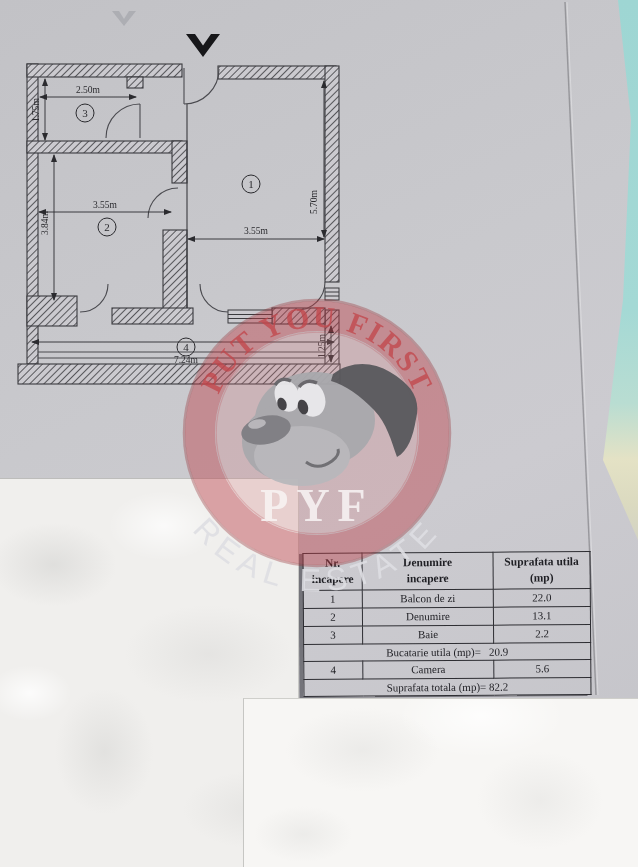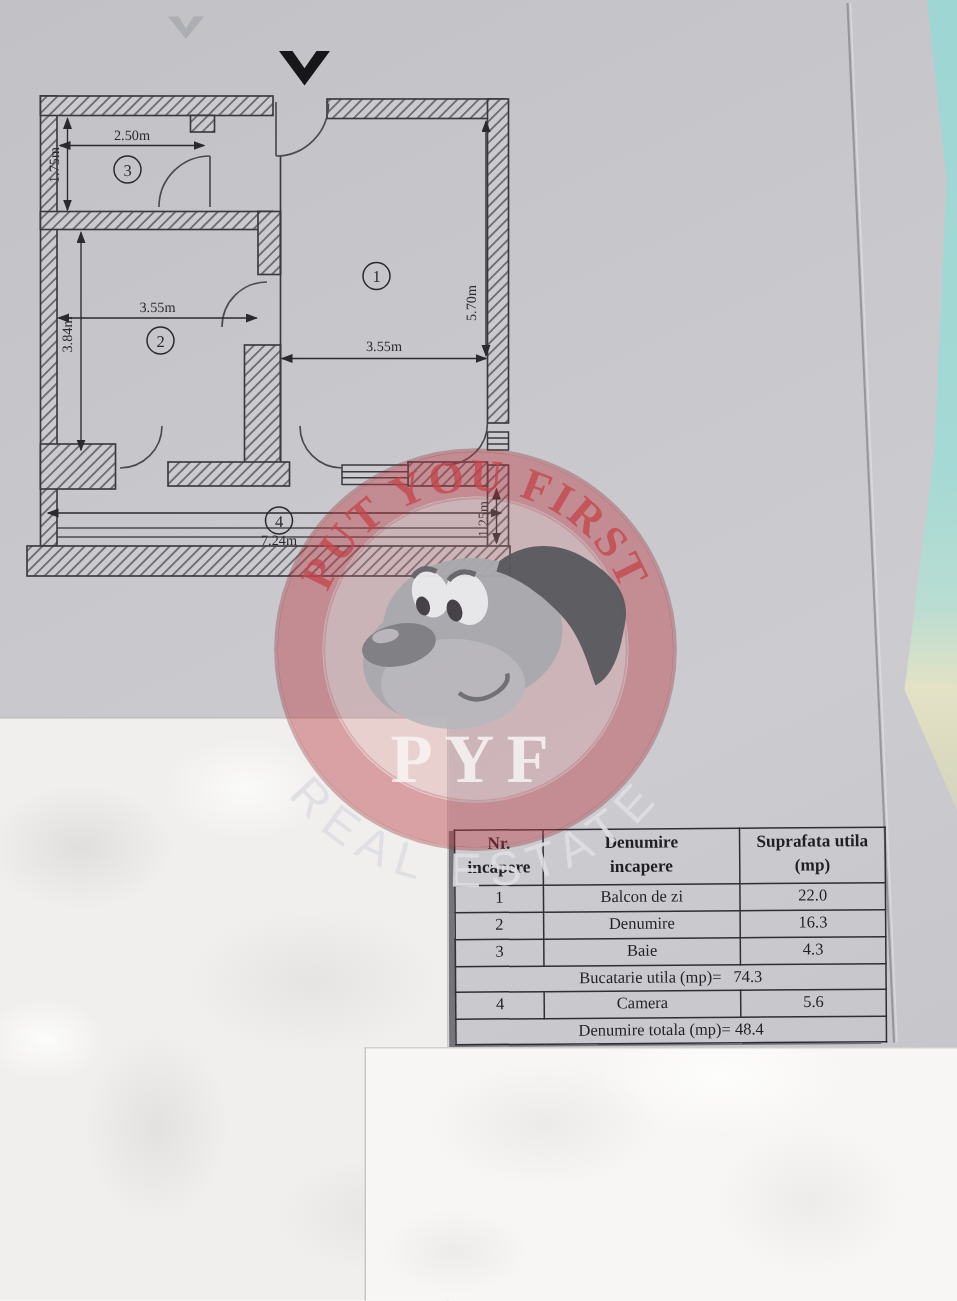--- a/index.html
+++ b/index.html
@@ -180,39 +180,39 @@
           </td>
     </tr>
     <tr class="rw">
       <td>1</td>
       <td>Balcon de zi</td>
       <td>22.0</td>
     </tr>
     <tr class="rw">
       <td>2</td>
       <td>Denumire</td>
-      <td>16.3</td>
+      <td>13.1</td>
     </tr>
     <tr class="rw">
       <td>3</td>
       <td>Baie</td>
-      <td>4.3</td>
+      <td>2.2</td>
     </tr>
     <tr class="merged">
       <td colspan="3">
-        <span>Bucatarie utila (mp)=</span><span class="gap"></span><span>74.3</span></td>
+        <span>Bucatarie utila (mp)=</span><span class="gap"></span><span>20.9</span></td>
     </tr>
     <tr class="rw">
       <td>4</td>
       <td>Camera</td>
       <td>5.6</td>
     </tr>
     <tr class="merged">
       <td colspan="3">
-        <span>Denumire totala (mp)=</span>&nbsp;<span>48.4</span></td>
+        <span>Suprafata totala (mp)=</span>&nbsp;<span>82.2</span></td>
     </tr>
   </tbody>
     </table>
 
   <div class="sheet sheet1"></div>
   <div class="sheet sheet2"></div>
 
   <svg class="watermark-svg" width="638" height="867" viewBox="0 0 638 867">
     <defs>
       <path id="arcTop" d="M218,397 A105,105 0 0 1 416,397" fill="none"></path>

